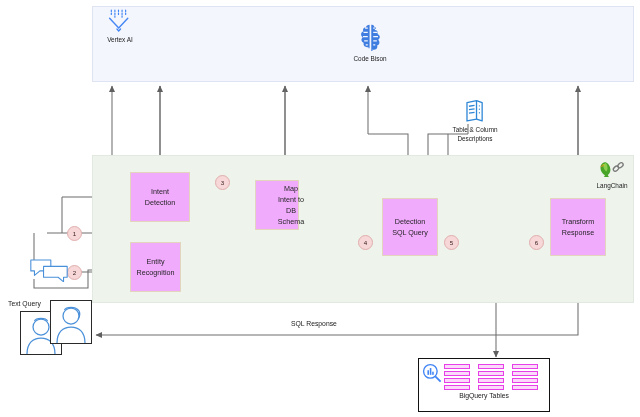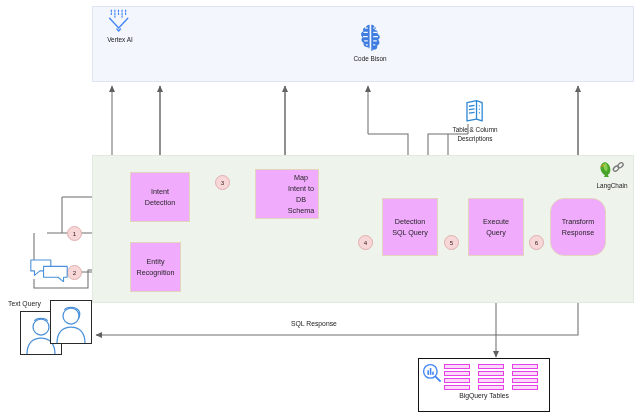--- a/index.html
+++ b/index.html
@@ -180,33 +180,30 @@
   </div>
 
   <div class="pbox" style="left:130px;top:172px;width:60px;height:50px;">
     <span>Intent Detection</span>
   </div>
 
   <div class="pbox" style="left:130px;top:242px;width:51px;height:50px;">
     <span>Entity Recognition</span>
   </div>
 
-  <div class="pbox" style="left:255px;top:169px;width:64px;height:50px;padding-left:32px;">
+  <div class="pbox" style="left:255px;top:180px;width:44px;height:50px;padding-left:32px;">
     <span>Map Intent to DB Schema</span>
   </div>
 
   <div class="pbox" style="left:382px;top:198px;width:56px;height:58px;">
     <span>Detection SQL Query</span>
   </div>
 
-  <div class="pbox" style="left:468px;top:198px;width:56px;height:58px;">
-    <span>Execute Query</span>
-  </div>
-
-  <div class="pbox" style="left:550px;top:198px;width:56px;height:58px;border-radius:14px;">
+
+  <div class="pbox" style="left:550px;top:198px;width:56px;height:58px;">
     <span>Transform Response</span>
   </div>
 
   <div class="numcircle" style="left:67px;top:226px;">
     <span>1</span>
   </div>
   <div class="numcircle" style="left:67px;top:265px;">
     <span>2</span>
   </div>
   <div class="numcircle" style="left:215px;top:175px;">

